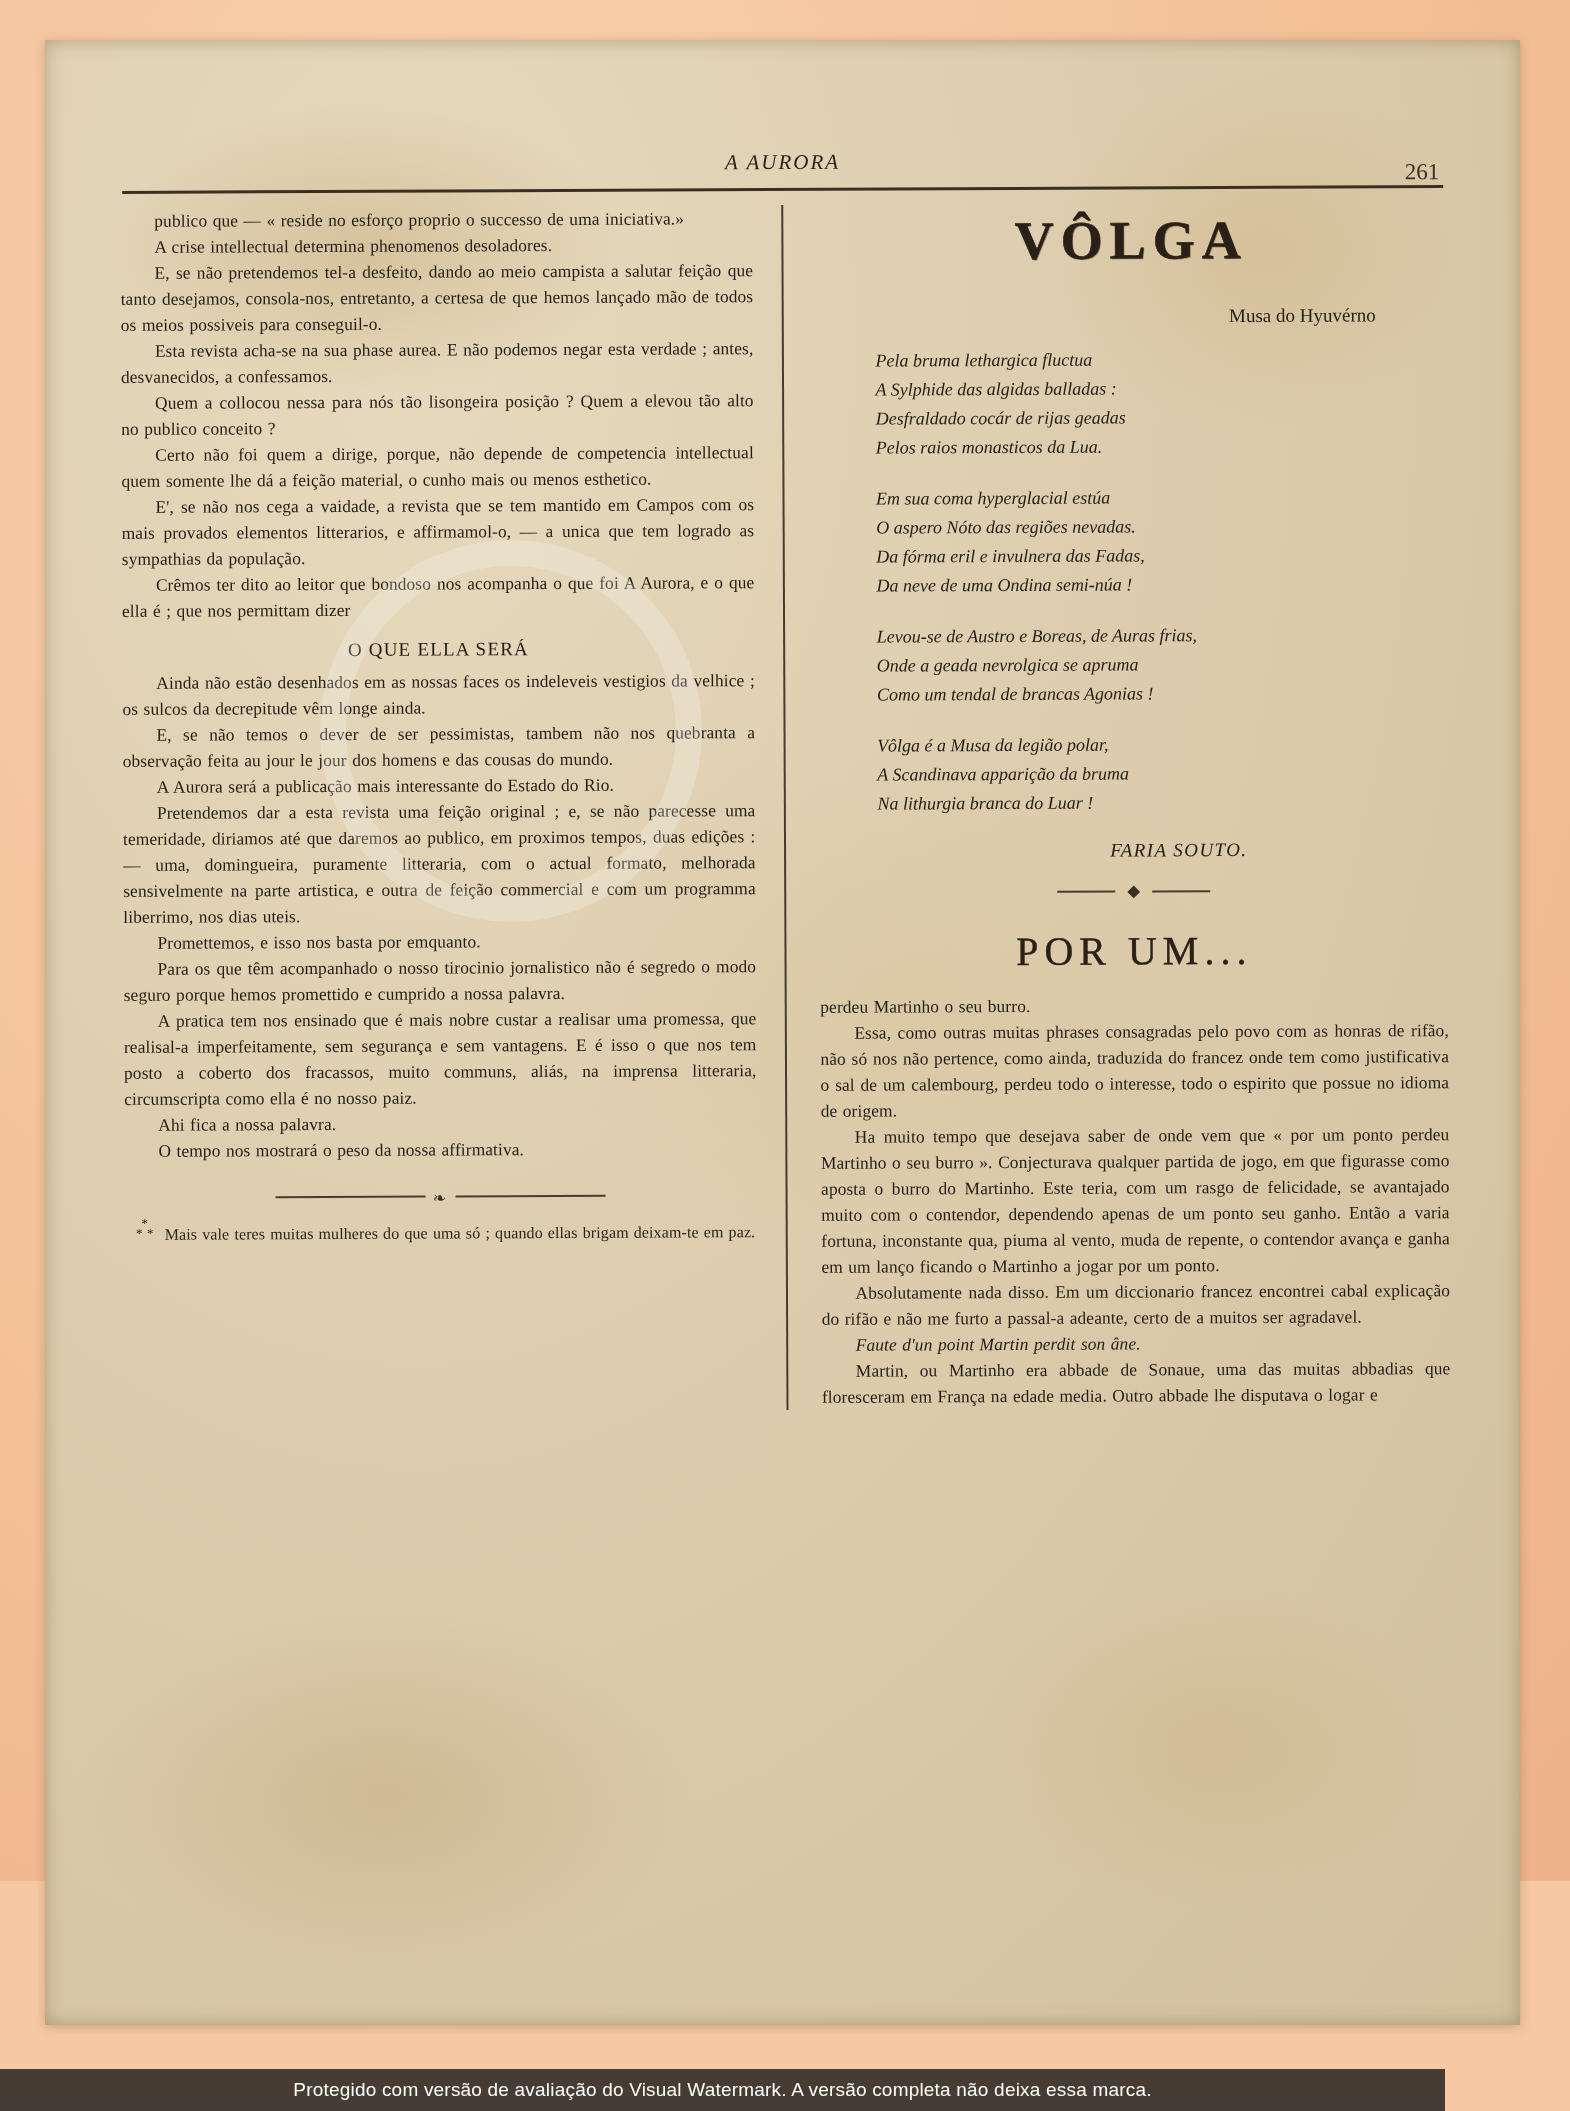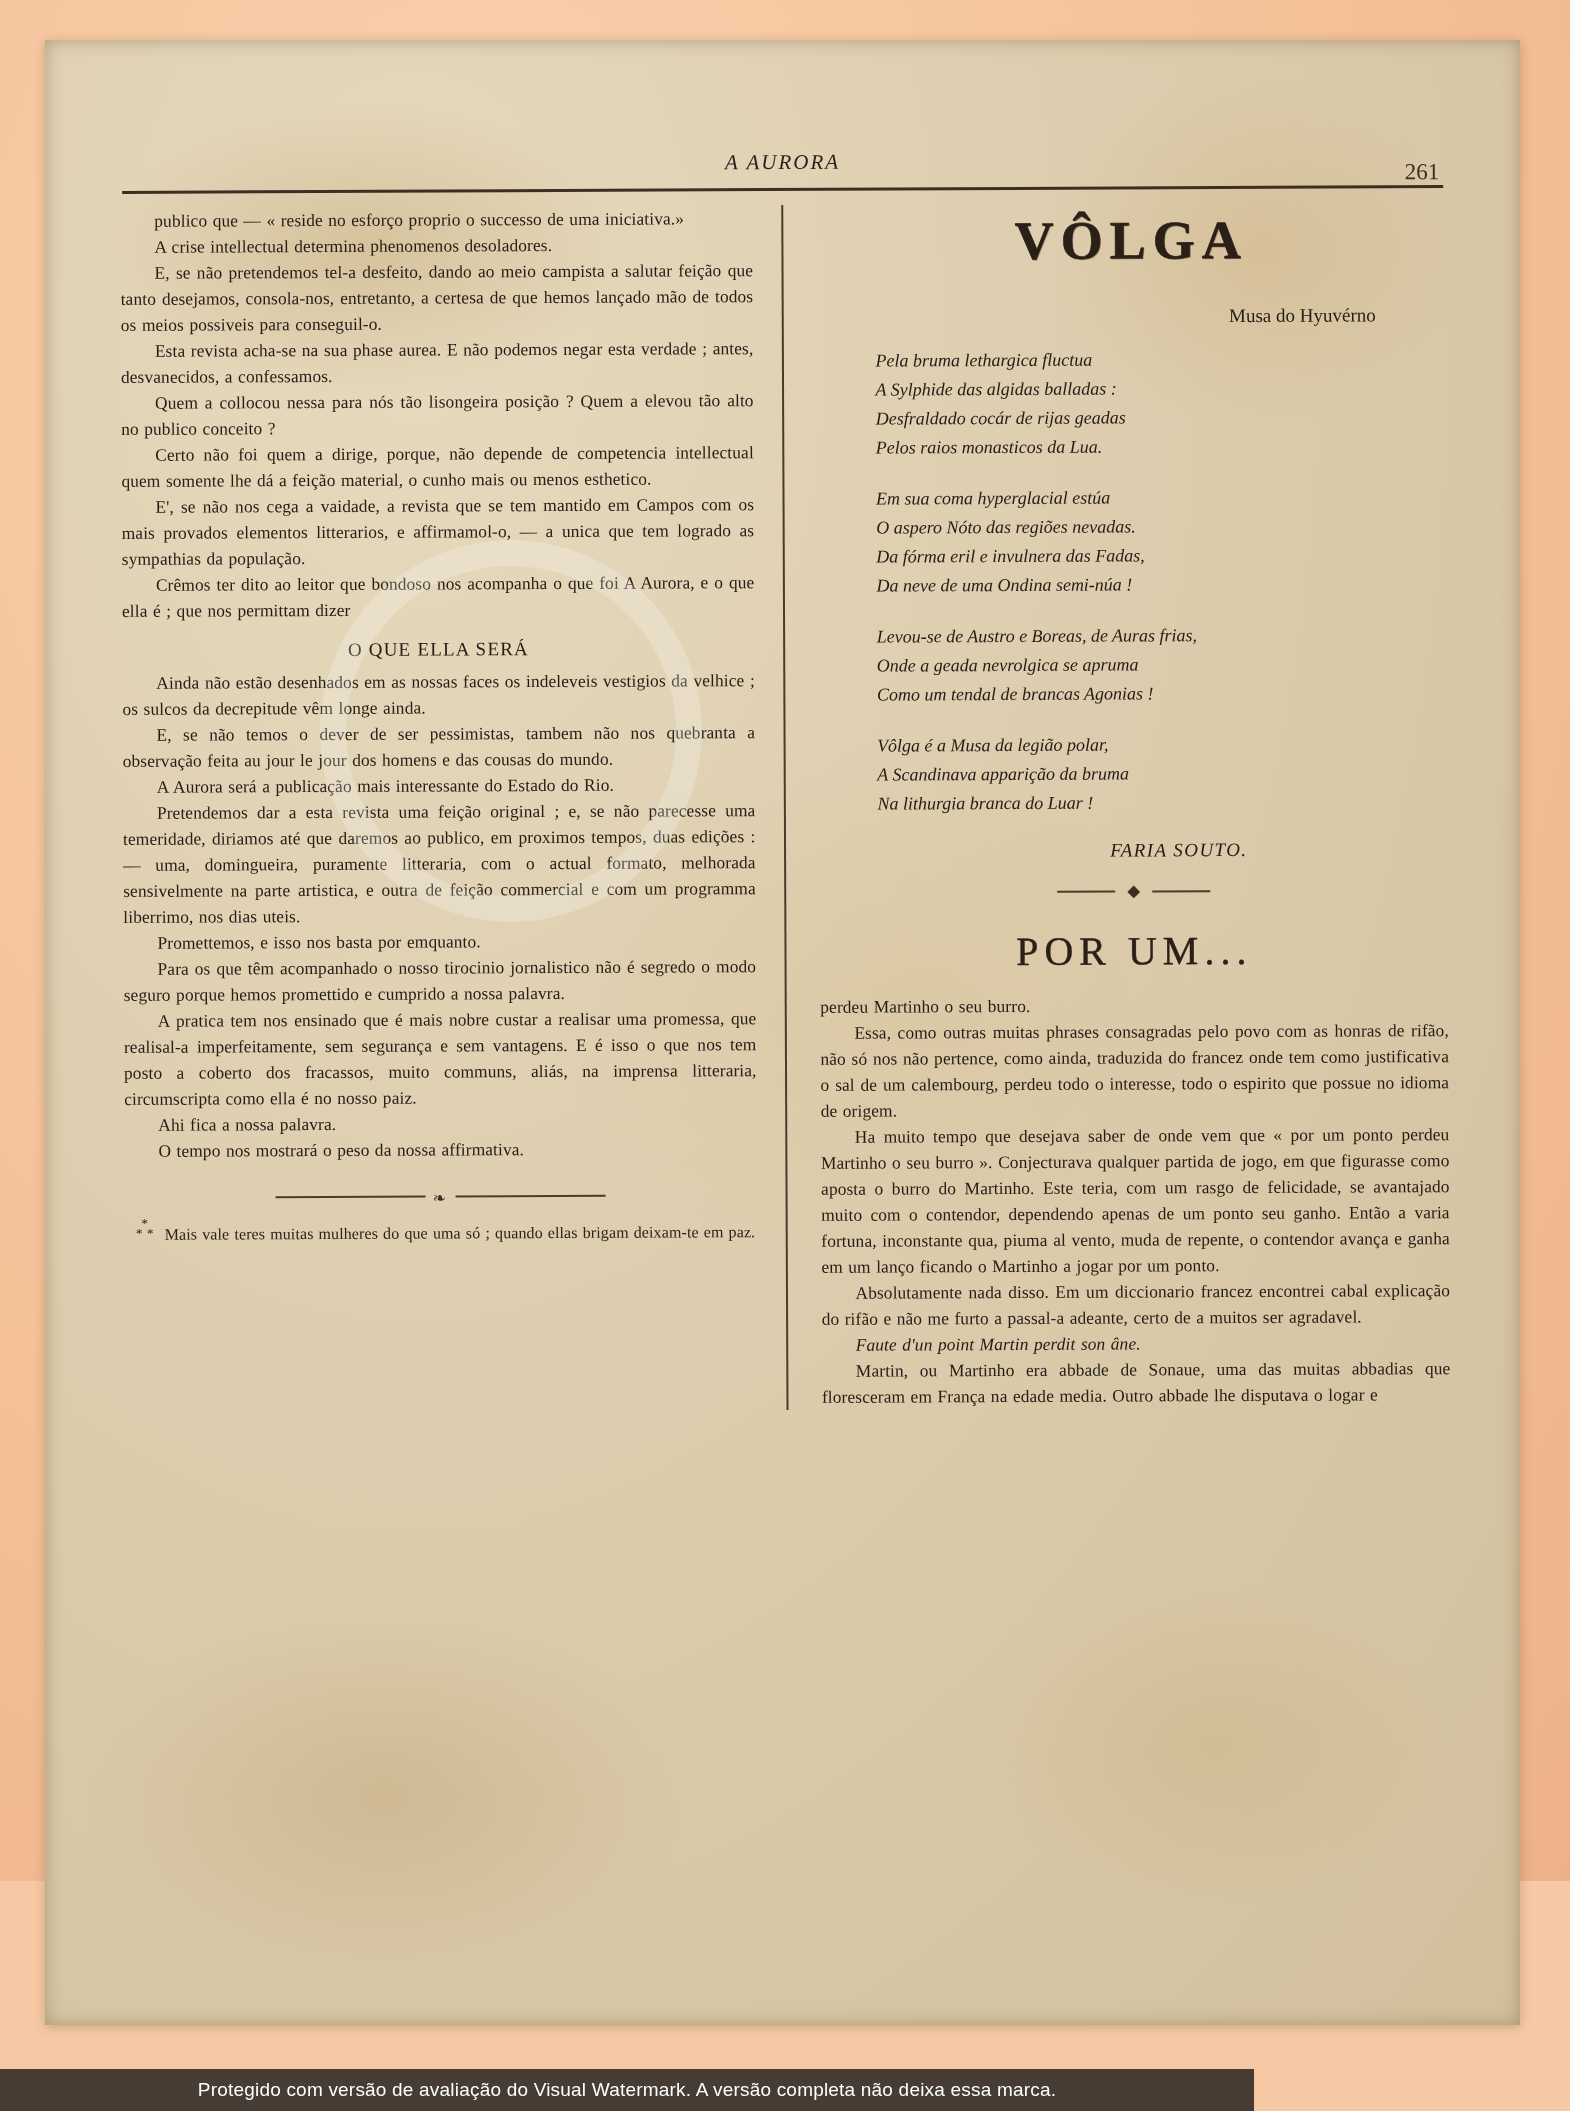--- a/index.html
+++ b/index.html
@@ -233,21 +233,21 @@
   .wm-ring {
     position: absolute;
     left: 320px; top: 540px;
     width: 330px; height: 330px;
     border: 26px solid rgba(255,255,255,0.22);
     border-radius: 50%;
   }
   .wm-bar {
     position: absolute;
     left: 0; bottom: 0;
-    width: 1254px;
+    width: 1445px;
     height: 42px;
     background: rgba(20,20,20,0.78);
     color: #fff;
     font-family: "Liberation Sans", sans-serif;
     font-size: 19px;
     display: flex;
     align-items: center;
     justify-content: center;
     letter-spacing: .2px;
   }

